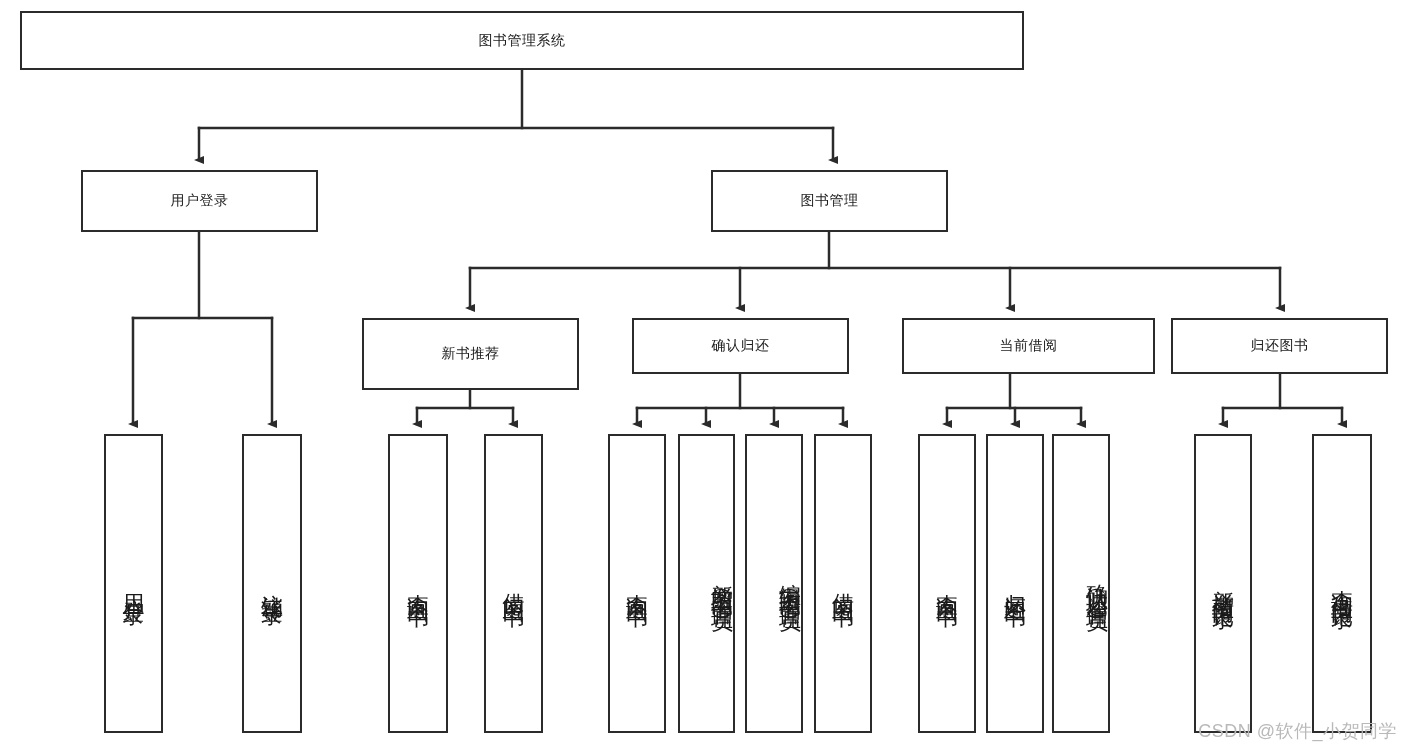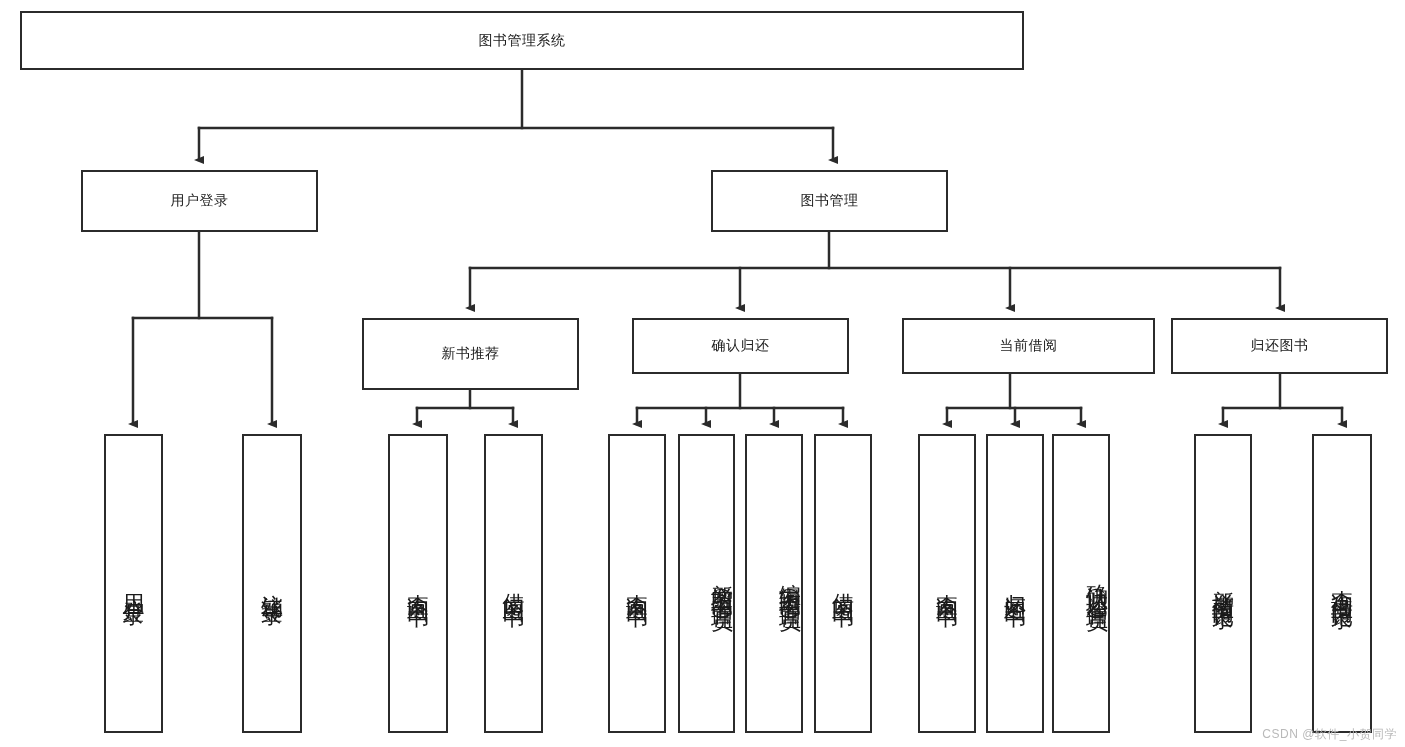--- a/index.html
+++ b/index.html
@@ -51,21 +51,21 @@
     justify-content: center;
   }
   .node.vert > span {
     writing-mode: vertical-rl;
     text-orientation: upright;
   }
   #watermark {
     position: absolute;
     right: 8px;
     bottom: 4px;
-    font-size: 12px;
+    font-size: 18px;
     color: #b9b9b9;
     white-space: nowrap;
     letter-spacing: 0.5px;
   }
 </style>
 </head>
 <body>
 
 <div id="canvas">
 

